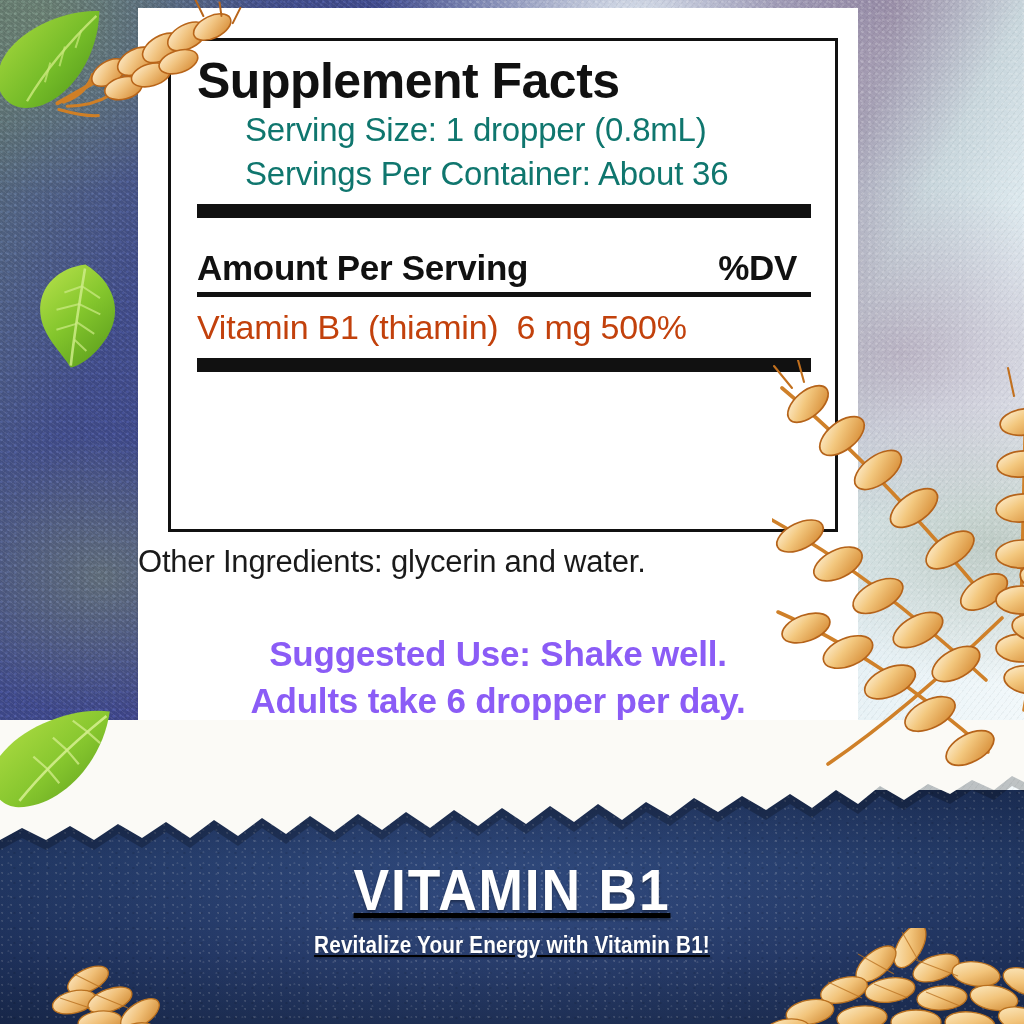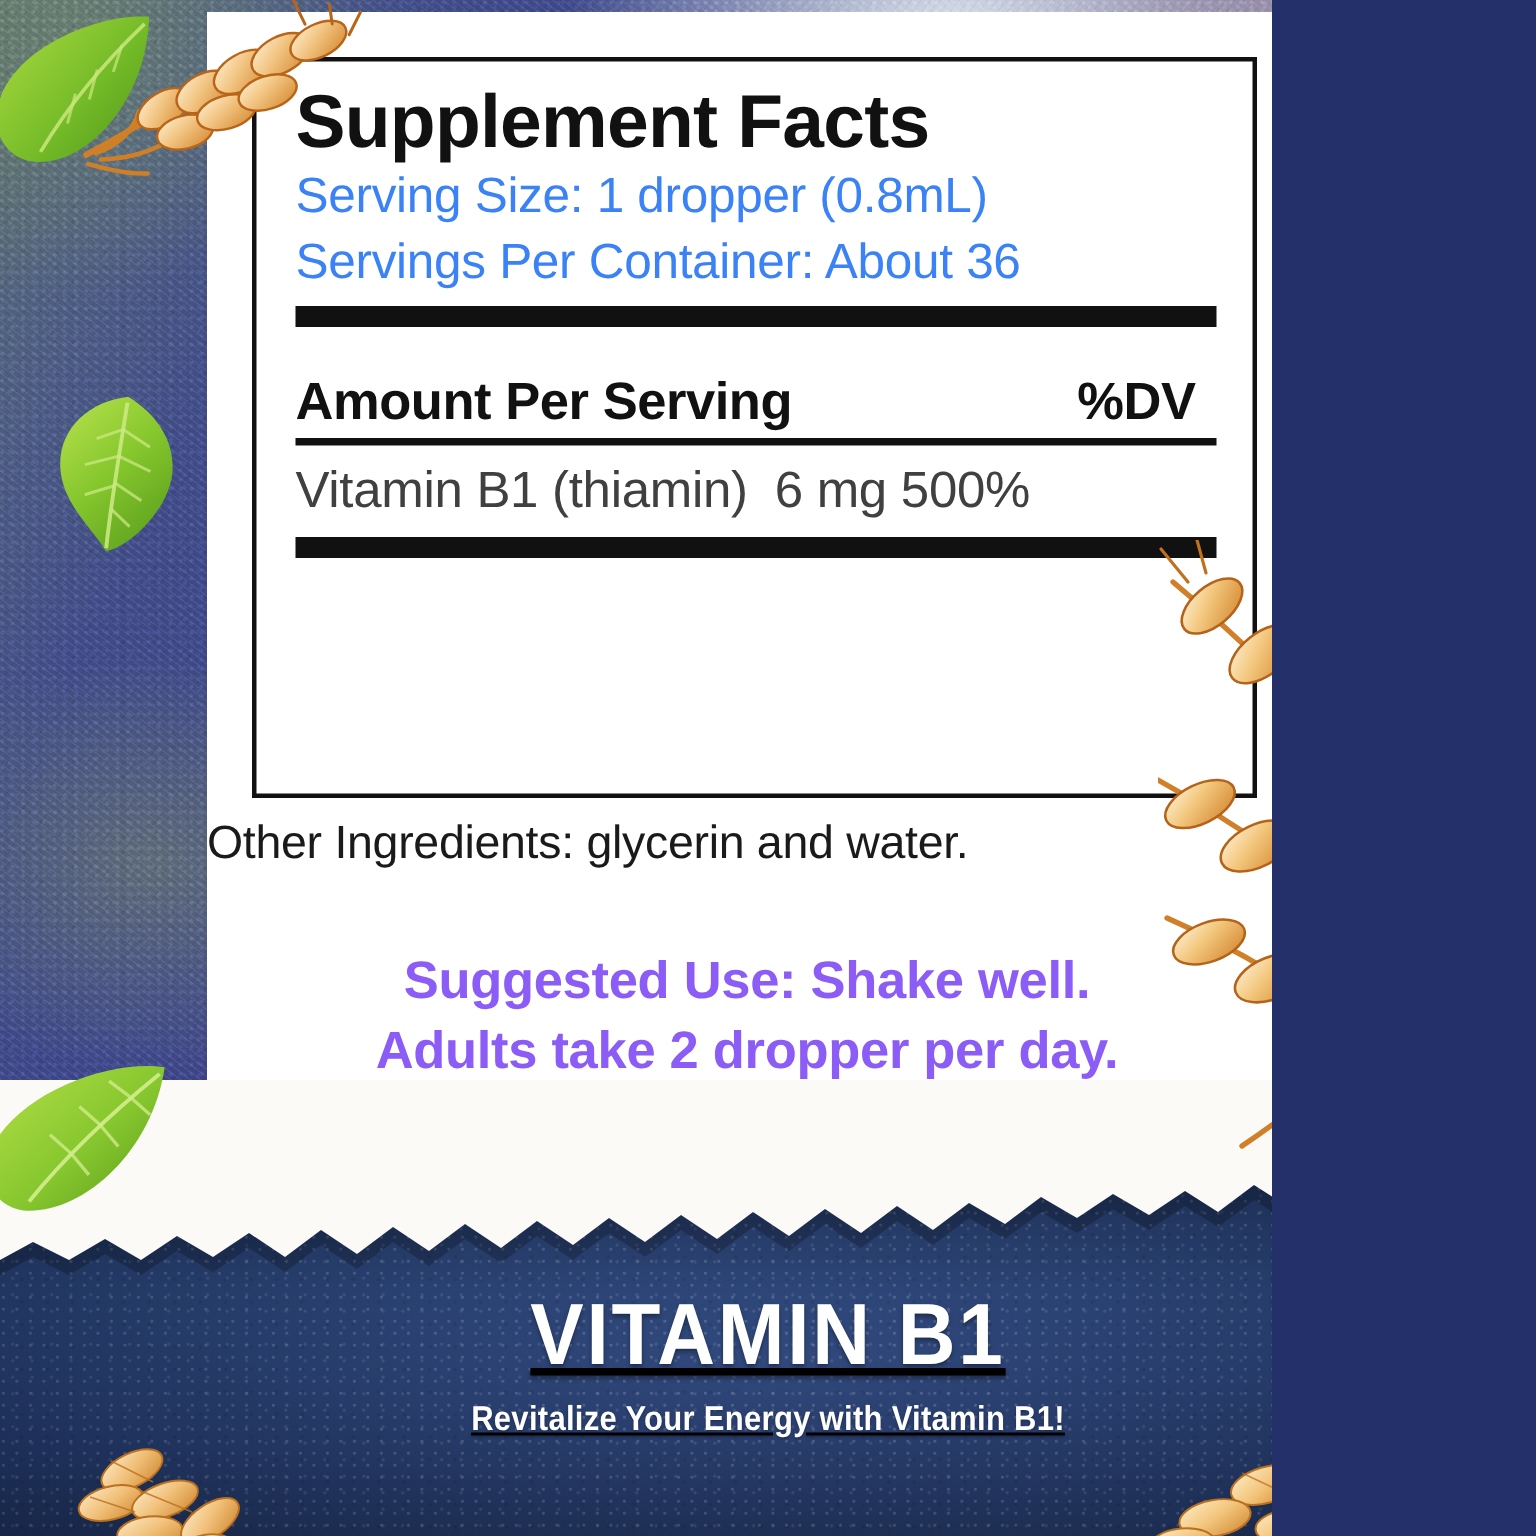--- a/index.html
+++ b/index.html
@@ -1,21 +1,21 @@
 <!DOCTYPE html>
 <html><head>
 <meta charset="utf-8">
 <style>
   html,body{margin:0;padding:0;}
   body{
     width:1024px;height:1024px;overflow:hidden;position:relative;
     font-family:"Liberation Sans","DejaVu Sans",sans-serif;
     background:#23306a;
   }
-  #stage{position:absolute;inset:0;width:848px;height:1024px;overflow:hidden;}
+  #stage{position:absolute;inset:0;width:1024px;height:1024px;overflow:hidden;}
 
   
   .bg-top{
     position:absolute;left:0;top:0;width:1024px;height:800px;
     background:
       radial-gradient(ellipse 420px 300px at 62% 4%, rgba(236,246,250,.95) 0%, rgba(236,246,250,0) 62%),
       linear-gradient(118deg,
         #5a6f6a 0%, #4e5f7f 9%, #3f4a86 20%,
         #3c4588 33%, #45427e 44%, #6a5b86 54%,
         #9a8fa8 62%, #c8d6dc 71%, #e2eef3 80%, #eef6f9 92%, #f4fafc 100%);
@@ -91,35 +91,35 @@
     border:3px solid #111;box-sizing:border-box;background:#fff;
   }
   .fb-inner{padding:14px 24px 0 26px;}
   .sf-title{
     font-family:"Liberation Sans Narrow","Liberation Sans",sans-serif;
     font-weight:700;font-size:50px;color:#111;line-height:1.06;
     letter-spacing:-.5px;transform-origin:left center;
   }
   .sf-line{
     font-family:"Liberation Sans Narrow","Liberation Sans",sans-serif;
-    font-size:33px;color:#3b82f6;line-height:1.34;letter-spacing:-.2px;
+    font-size:33px;color:#0f766e;line-height:1.34;letter-spacing:-.2px;margin-left:48px;
   }
   .rule-thick{height:14px;background:#111;margin:8px 0 0 0;}
   .rule-thin{height:5px;background:#111;margin:4px 0 0 0;}
   .gap-a{height:30px;}
   .aps-row{
     display:flex;align-items:baseline;justify-content:space-between;
     font-family:"Liberation Sans Narrow","Liberation Sans",sans-serif;
     font-weight:700;font-size:35px;color:#111;letter-spacing:-.3px;
     padding-right:14px;
     text-align:right;
   }
   .nutrient{
     font-family:"Liberation Sans Narrow","Liberation Sans",sans-serif;
-    font-size:34px;color:#404040;line-height:1.3;margin-top:8px;letter-spacing:-.2px;
+    font-size:34px;color:#c2410c;line-height:1.3;margin-top:8px;letter-spacing:-.2px;
   }
   .nutrient .amt{margin-left:18px;}
   .other-ing{
     position:absolute;left:0;top:536px;width:720px;text-align:left;
     font-family:"Liberation Sans Narrow","Liberation Sans",sans-serif;
     font-size:31px;color:#1a1a1a;letter-spacing:-.2px;
   }
   .use-block{
     position:absolute;left:0;top:622px;width:720px;text-align:center;
     font-family:"Liberation Sans Narrow","Liberation Sans",sans-serif;
@@ -195,21 +195,21 @@
 
         <div class="rule-thick"></div>
 
       </div>
     </div>
 
     <div class="other-ing">Other Ingredients: glycerin and water.</div>
 
     <div class="use-block">
       <div>Suggested Use: Shake well.</div>
-      <div>Adults take 2 dropper per day.</div>
+      <div>Adults take 6 dropper per day.</div>
     </div>
 
   </div>
 
   <svg class="deco leaf-tl" viewBox="0 0 120 86">
     <defs>
       <linearGradient id="lg1" x1="0" y1="0" x2="1" y2="1">
         <stop offset="0%" stop-color="#a8d93f"></stop>
         <stop offset="55%" stop-color="#74bb28"></stop>
         <stop offset="100%" stop-color="#4e9418"></stop>

